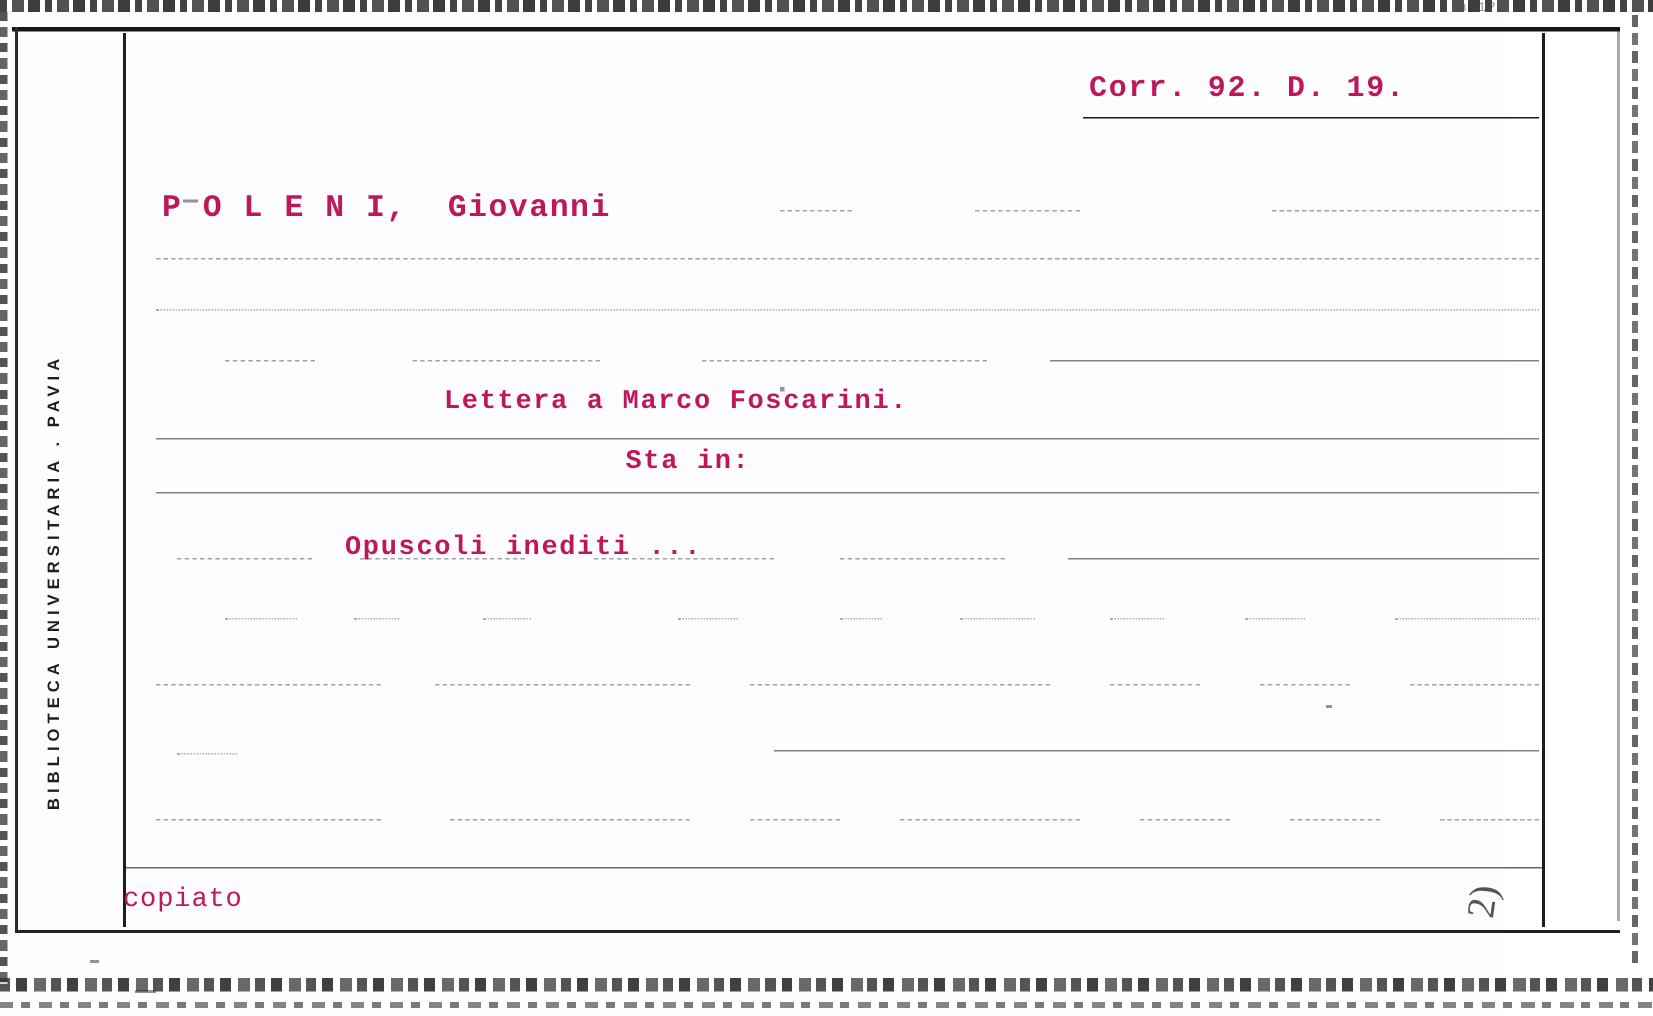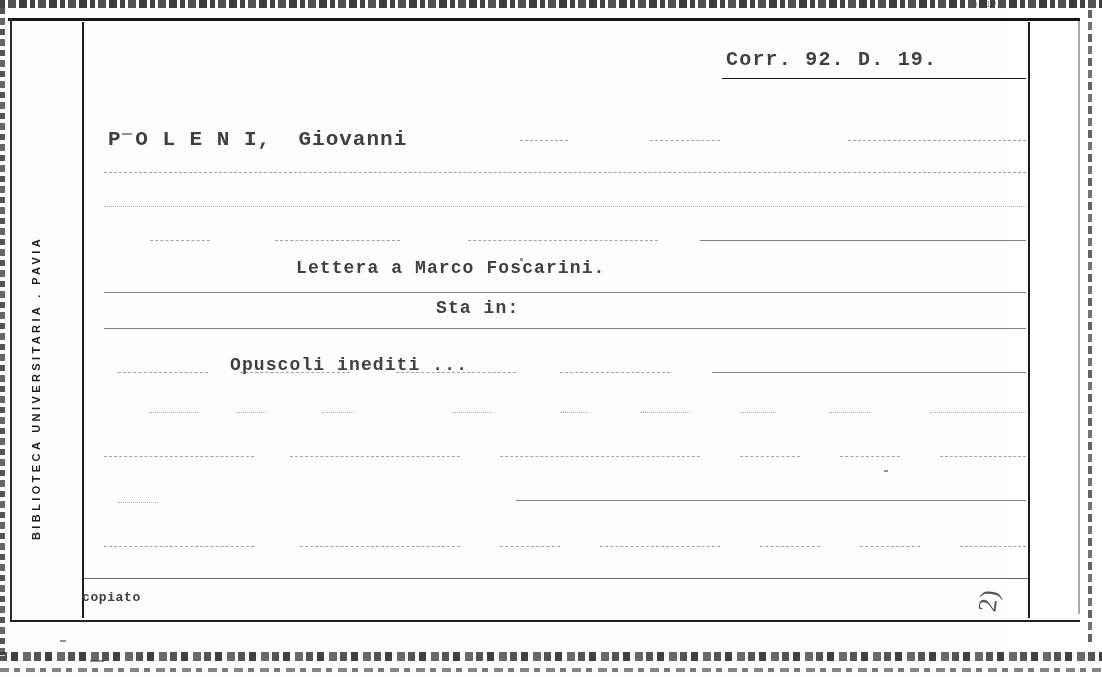--- a/index.html
+++ b/index.html
@@ -165,43 +165,42 @@
     opacity: .55;
   }
   .rule.solid {
     background: #1a1a1a;
   }
 
   
   .typed {
     position: absolute;
     font-family: "Liberation Mono", "DejaVu Sans Mono", monospace;
-    color: #404040;
+    color: #be185d;
     white-space: pre;
   }
   .callnum {
     font-size: 20px;
     letter-spacing: 1.2px;
     font-weight: bold;
   }
   .author {
     font-size: 21px;
     letter-spacing: 1px;
     font-weight: bold;
     text-align: center;
   }
   .title-line {
     font-size: 18px;
     letter-spacing: 1.1px;
     font-weight: bold;
   }
   .note {
-    font-size: 13px;
+    font-size: 18px;
     letter-spacing: .6px;
-    font-weight: bold;
   }
   .pencil {
     position: absolute;
     font-family: "Liberation Serif", serif;
     font-size: 26px;
     color: #2a2a2a;
     transform: rotate(-82deg);
     opacity: .8;
   }
   .speck {
@@ -282,21 +281,21 @@
   <div class="rule dash faint" style="left:760px; top:546px; width:60px;"></div>
   <div class="rule dash faint" style="left:860px; top:546px; width:60px;"></div>
   <div class="rule dash faint" style="left:960px; top:546px; width:66px;"></div>
 
   <div class="typed callnum" style="left:726px; top:48px;">Corr. 92. D. 19.</div>
 
   <div class="typed author" style="left:108px; top:128px;">P O L E N I,  Giovanni</div>
 
   <div class="typed title-line" style="left:296px; top:258px;text-align:center;">Lettera a Marco Foscarini.</div>
 
-  <div class="typed title-line" style="left:436px; top:298px;">Sta in:</div>
+  <div class="typed title-line" style="left:417px; top:298px;">Sta in:</div>
 
   <div class="typed title-line" style="left:230px; top:338px;margin-top:17px;">Opuscoli inediti ...</div>
 
   <div class="typed note" style="left:82px; top:590px;">copiato</div>
 
   <div class="pencil" style="left:978px; top:586px;">2)</div>
 
   <div class="speck" style="left:122px; top:133px; width:10px; height:2px;"></div>
   <div class="speck" style="left:520px; top:258px; width:3px; height:3px;"></div>
   <div class="speck" style="left:884px; top:470px; width:4px; height:2px;"></div>

